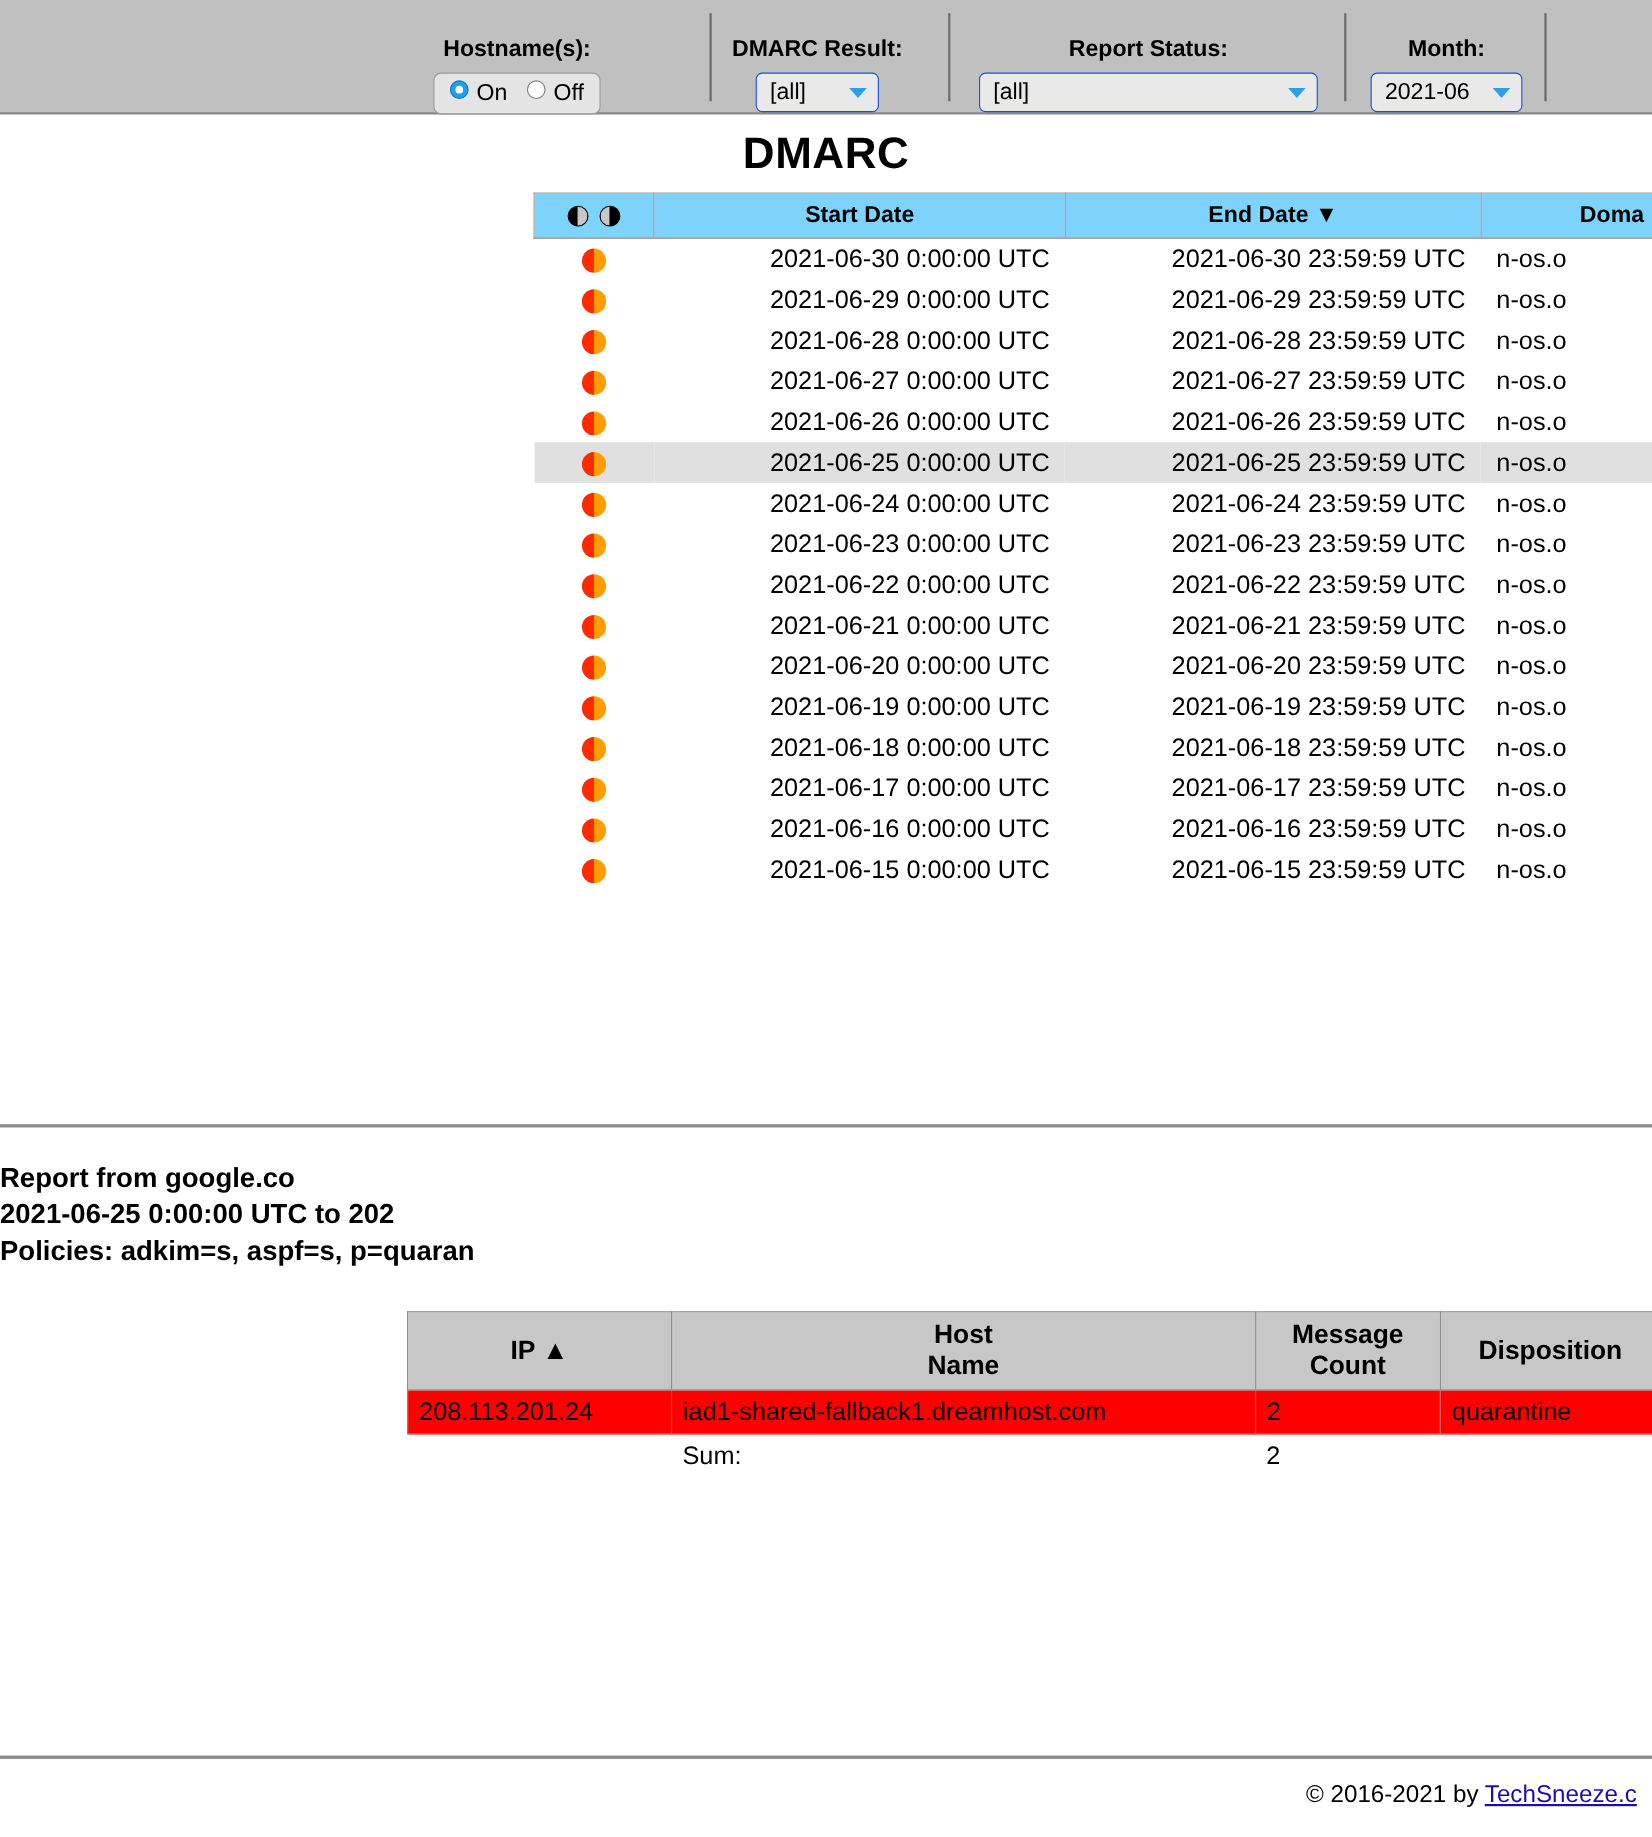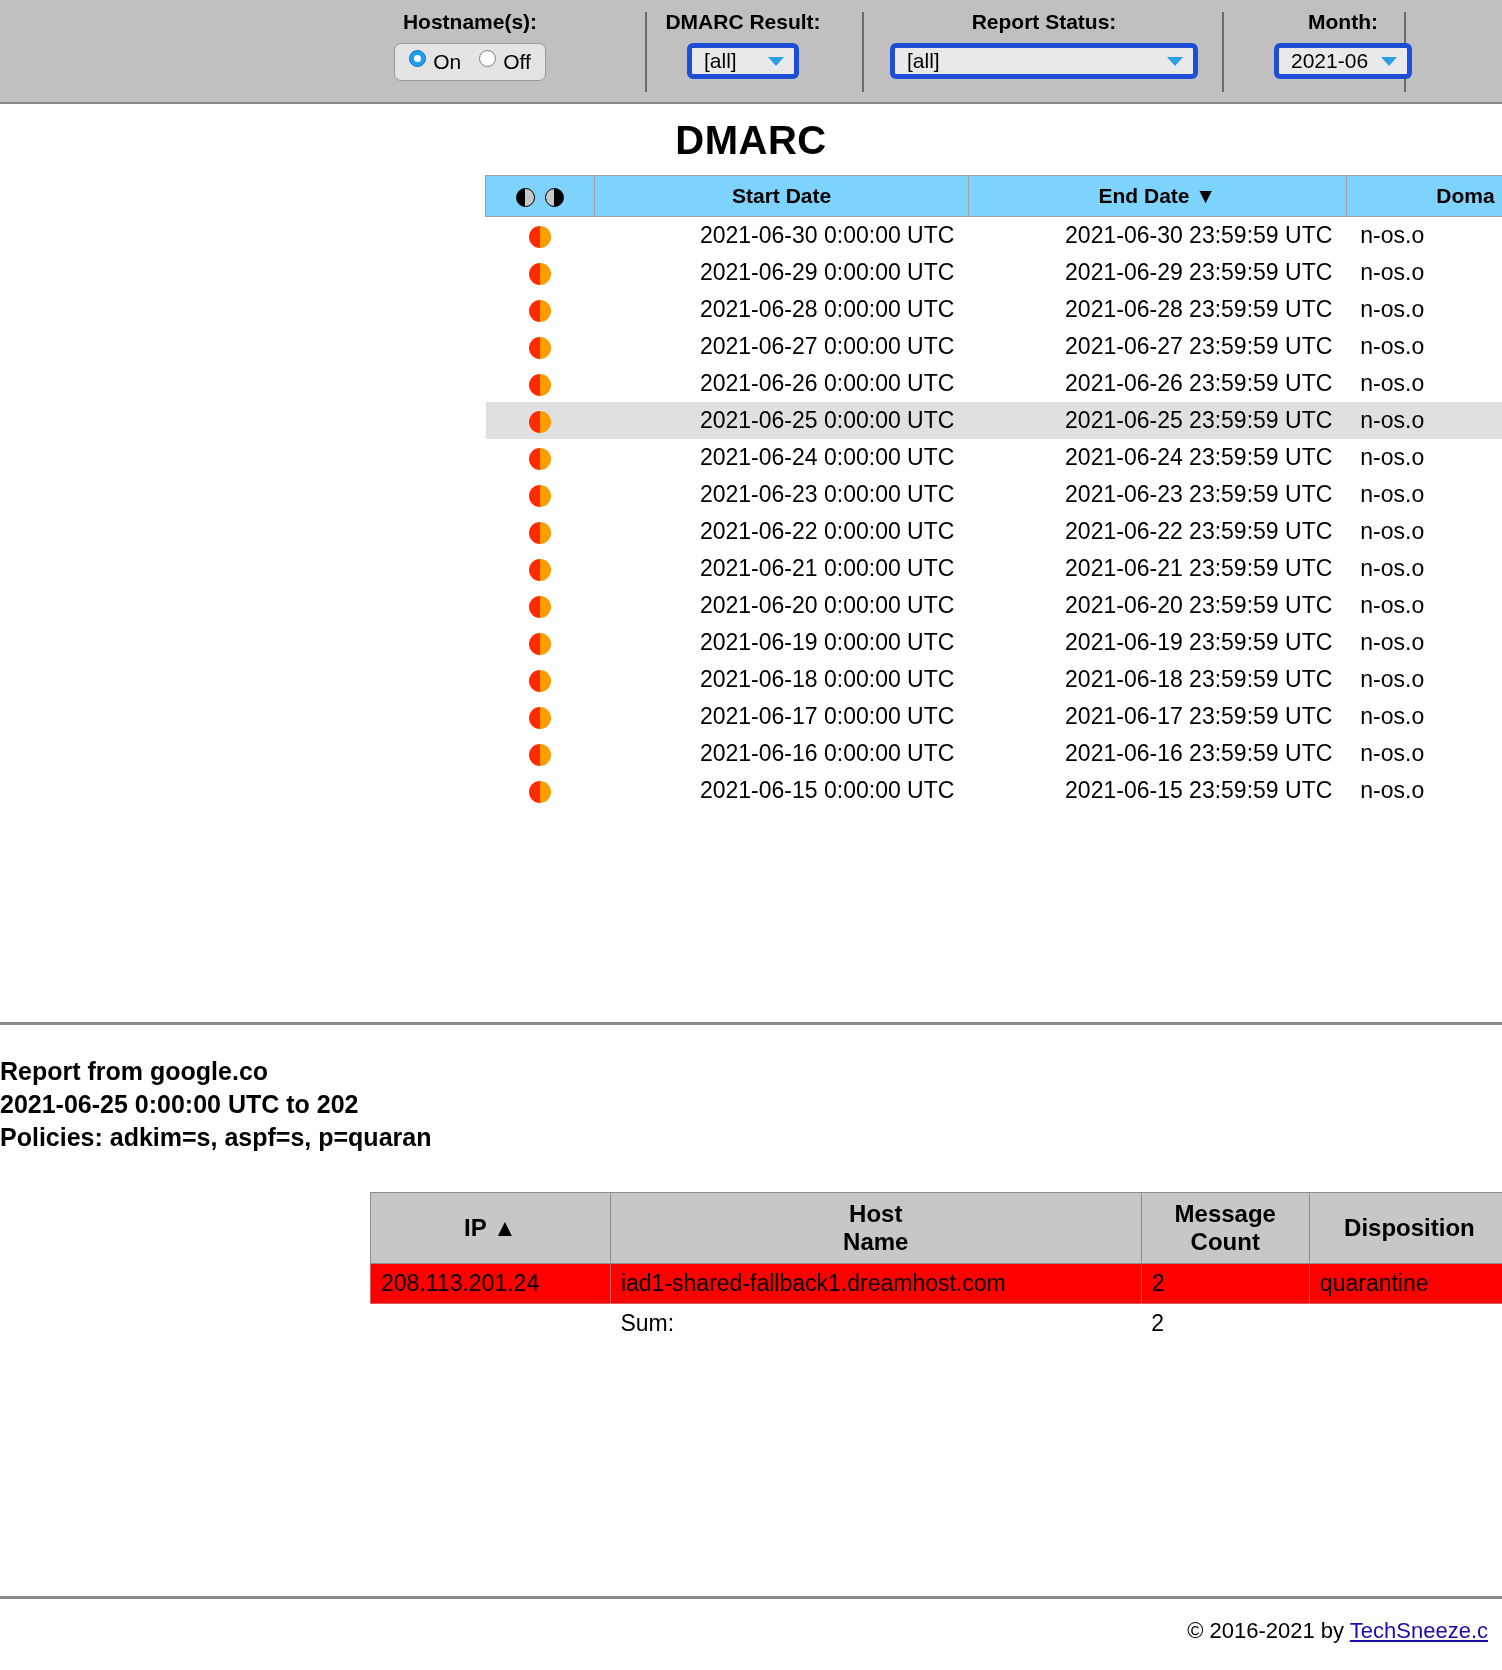--- a/index.html
+++ b/index.html
@@ -27,21 +27,21 @@
   }
   .filter-group {
     position: absolute;
     top: 0;
     height: 102px;
     box-sizing: border-box;
     display: flex;
     flex-direction: column;
     align-items: center;
     justify-content: flex-start;
-    padding-top: 9px;
+    padding-top: 32px;
   }
   .filter-sep {
     position: absolute;
     top: 12px;
     width: 2px;
     height: 80px;
     background: #6b6b6b;
   }
   .filter-label {
     font-size: 21px;
@@ -84,21 +84,21 @@
     content: "";
     position: absolute;
     left: 4px; top: 4px;
     width: 7px; height: 7px;
     border-radius: 50%;
     background: #fff;
   }
   .select-box {
     margin-top: 8px;
     background: #e9e9e9;
-    border: 5px solid #1d4ed8;
+    border: 1px solid #1d4ed8;
     border-radius: 6px;
     height: 36px;
     display: flex;
     align-items: center;
     justify-content: space-between;
     padding: 0 10px 0 12px;
     box-sizing: border-box;
     font-size: 21px;
     color: #000;
   }
@@ -298,21 +298,21 @@
   </div>
 
   <div class="filter-group" style="left:876px; width:336px;">
     <div class="filter-label">Report Status:</div>
     <div class="select-box" style="width:308px;">
       <span>[all]</span>
       <span class="caret"></span>
     </div>
   </div>
 
-  <div class="filter-group" style="left:1260px; width:166px;">
+  <div class="filter-group" style="left:1232px; width:166px;">
     <div class="filter-label">Month:</div>
     <div class="select-box" style="width:138px;">
       <span>2021-06</span>
       <span class="caret"></span>
     </div>
   </div>
 </div>
 
 <div class="page-title">DMARC</div>
 

